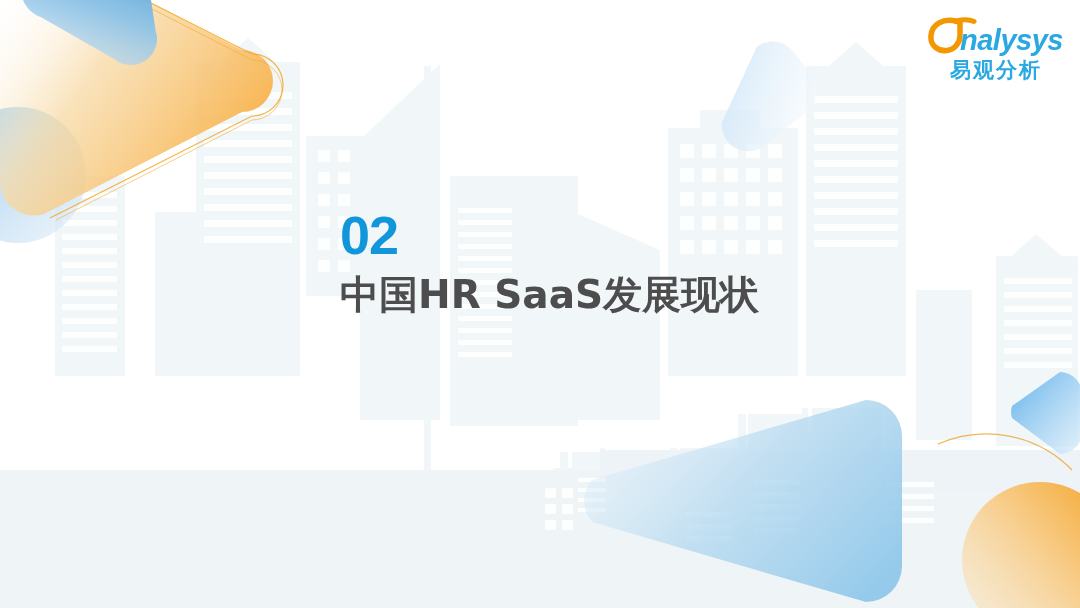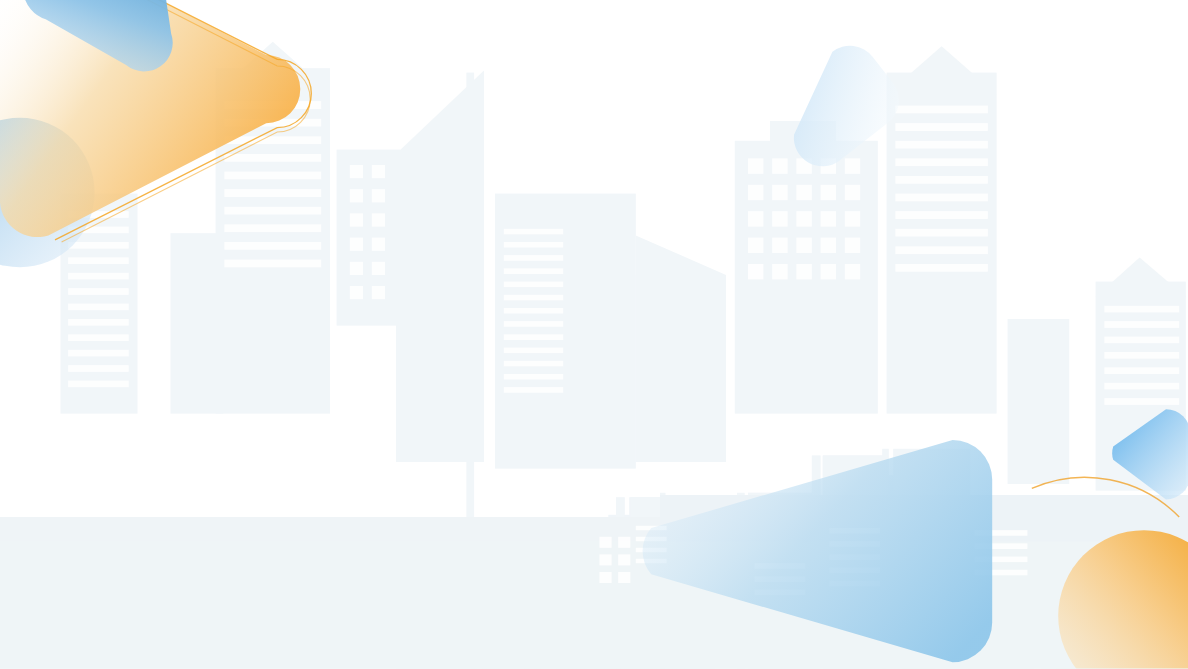--- a/index.html
+++ b/index.html
@@ -380,15 +380,29 @@
 
     <circle cx="1040" cy="560" r="78" fill="url(#orangeCircleG)" opacity="0.95"></circle>
 
     <path d="M 938,444 A 120 120 0 0 1 1072,470" fill="none" stroke="#F0A22A" stroke-width="1.3" opacity="0.8"></path>
 
     <path d="M 1060,372 A 22 22 0 0 1 1082,394 L 1082,432
              A 22 22 0 0 1 1060,454 L 1012,418
              A 20 20 0 0 1 1012,406 Z" fill="url(#rightEdgeBlue)" opacity="0.95"></path>
   </svg>
 
-
+  <div class="logo">
+    <svg class="logo-mark" viewBox="0 0 272 78" xmlns="http://www.w3.org/2000/svg">
+
+      <path d="M 58,10 C 30,2 8,16 6,38 C 4,58 20,70 38,68 C 54,66 64,52 64,38 L 64,10" fill="none" stroke="#F39800" stroke-width="11" stroke-linecap="round"></path>
+      <path d="M 56,9 C 72,5 84,6 92,10" fill="none" stroke="#F39800" stroke-width="10" stroke-linecap="round"></path>
+
+      <text x="64" y="66" font-family="Liberation Sans, DejaVu Sans, sans-serif" font-size="58" font-weight="700" font-style="italic" fill="#29A8E1" letter-spacing="-1">nalysys</text>
+    </svg>
+    <span class="logo-cn">易观分析</span>
+  </div>
+
+  <div class="title-block">
+    <div class="section-number">02</div>
+    <div class="section-title">中国HR SaaS发展现状</div>
+  </div>
 
 </div>
 
 </body></html>

